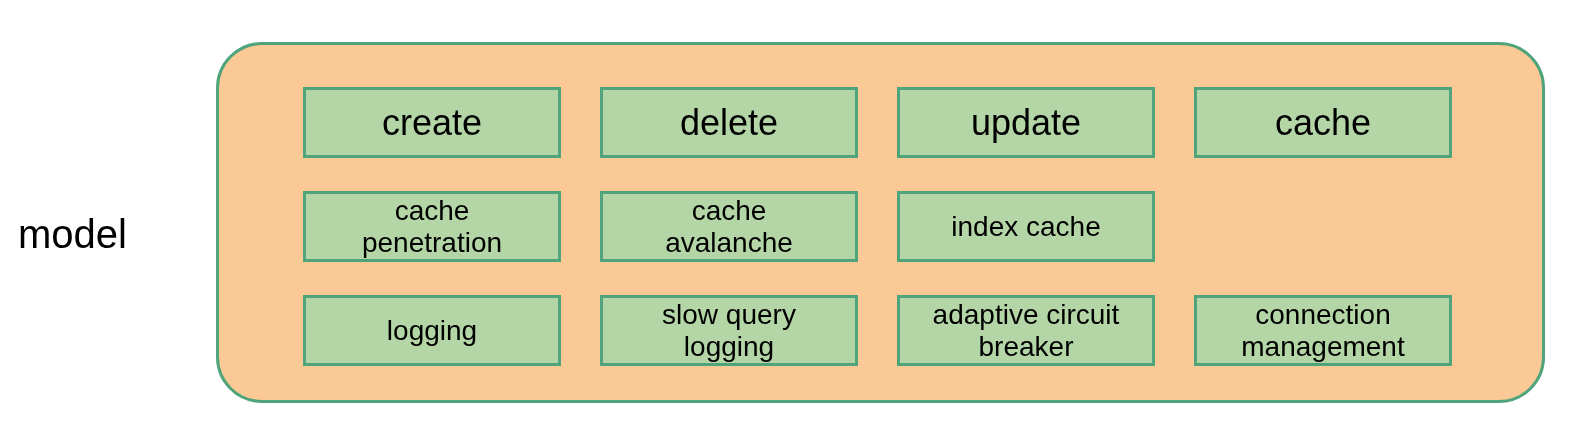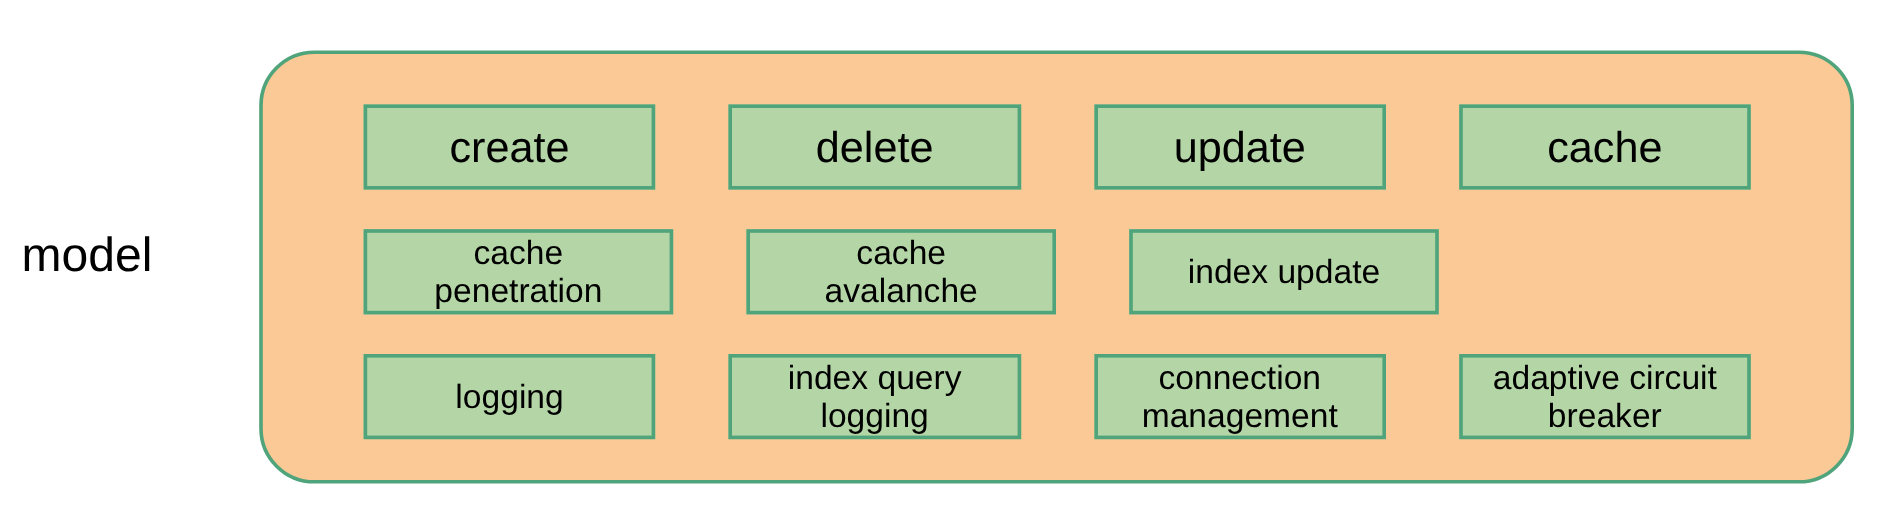--- a/index.html
+++ b/index.html
@@ -15,21 +15,21 @@
   }
   #canvas {
     position: relative;
     width: 1570px;
     height: 440px;
     background: #ffffff;
   }
   #model-label {
     position: absolute;
     left: 18px;
-    top: 190px;
+    top: 211px;
     font-size: 40px;
     line-height: 46px;
     color: #000000;
     white-space: nowrap;
     font-family: "Liberation Sans", sans-serif;
   }
   #model-container {
     position: absolute;
     left: 216px;
     top: 42px;
@@ -45,21 +45,21 @@
     left: 84px;
     top: 42px;
     width: 1156px;
     display: flex;
     flex-direction: column;
     gap: 33px;
   }
   .row {
     display: flex;
     flex-direction: row;
-    gap: 61px;
+    gap: 39px;
   }
   .cell {
     box-sizing: border-box;
     width: 258px;
     height: 71px;
     background: #B4D6A6;
     border: 3px solid #4FA47B;
     display: flex;
     align-items: center;
     justify-content: center;
@@ -108,38 +108,38 @@
       <div class="row row-2">
         <div class="cell">
           <span class="cell-text">cache
 penetration</span>
         </div>
         <div class="cell">
           <span class="cell-text">cache
 avalanche</span>
         </div>
         <div class="cell">
-          <span class="cell-text">index update</span>
+          <span class="cell-text">index cache</span>
         </div>
       </div>
 
       <div class="row row-3">
         <div class="cell">
           <span class="cell-text">logging</span>
         </div>
         <div class="cell">
-          <span class="cell-text">index query
+          <span class="cell-text">slow query
 logging</span>
+        </div>
+        <div class="cell">
+          <span class="cell-text">adaptive circuit
+breaker</span>
         </div>
         <div class="cell">
           <span class="cell-text">connection
 management</span>
-        </div>
-        <div class="cell">
-          <span class="cell-text">adaptive circuit
-breaker</span>
         </div>
       </div>
 
     </div>
   </div>
 
 </div>
 
 </body></html>

